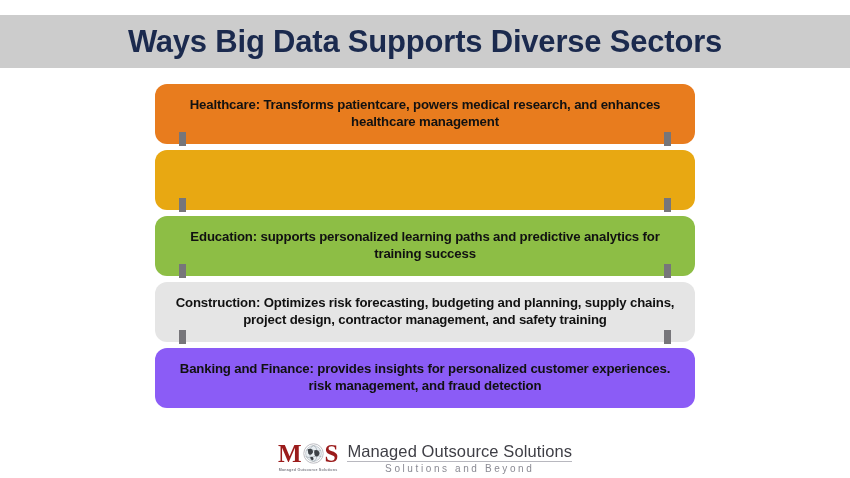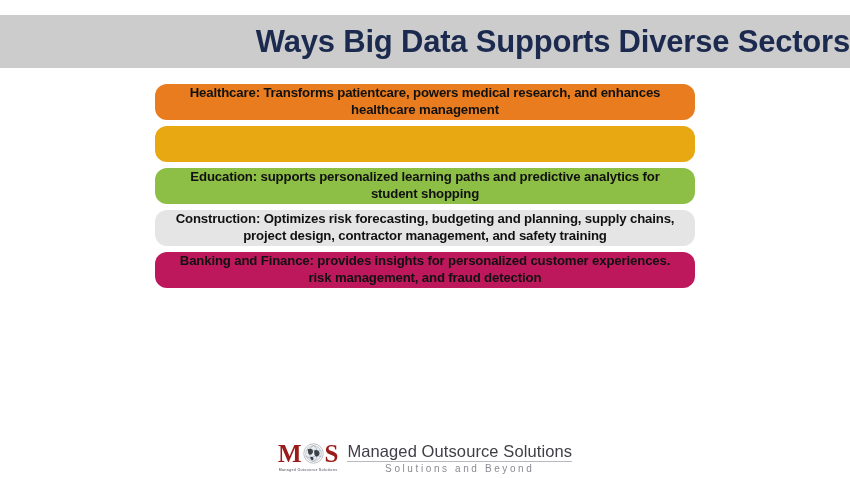--- a/index.html
+++ b/index.html
@@ -27,21 +27,21 @@
   
   .title-banner {
     position: absolute;
     left: 0;
     top: 15px;
     width: 850px;
     height: 53px;
     background: #cccccc;
     display: flex;
     align-items: center;
-    justify-content: flex-end;
+    justify-content: center;
   }
 
   .title-text {
     font-family: "Liberation Sans", sans-serif;
     font-size: 31px;
     font-weight: 700;
     letter-spacing: -0.2px;
     color: #1b2a4e;
     white-space: nowrap;
     text-align: center;
@@ -51,21 +51,21 @@
   .bar-stack {
     position: absolute;
     left: 155px;
     top: 84px;
     width: 540px;
   }
 
   .bar-row {
     position: relative;
     width: 540px;
-    height: 36px;
+    height: 60px;
     margin-bottom: 6px;
     border-radius: 12px;
     display: flex;
     align-items: center;
     justify-content: center;
     padding: 0 14px;
     z-index: 2;
   }
 
   .bar-label {
@@ -198,33 +198,33 @@
       <span class="connector left" style="background: rgb(119, 118, 122);"></span>
       <span class="connector right" style="background: rgb(119, 118, 122);"></span>
     </div>
 
     <div class="bar-row" style="background: rgb(232, 168, 18);">
       <span class="connector left" style="background: rgb(119, 118, 122);"></span>
       <span class="connector right" style="background: rgb(119, 118, 122);"></span>
     </div>
 
     <div class="bar-row" style="background: rgb(141, 190, 69);">
-      <span class="bar-label">Education: supports personalized learning paths and predictive analytics for student shopping</span>
+      <span class="bar-label">Education: supports personalized learning paths and predictive analytics for training success</span>
       <span class="connector left" style="background: rgb(119, 118, 122);"></span>
       <span class="connector right" style="background: rgb(119, 118, 122);"></span>
     </div>
 
     <div class="bar-row" style="background: #e5e5e5;">
       <span class="bar-label">Construction: Optimizes risk forecasting, budgeting and planning, supply chains, project design, contractor management, and safety training</span>
       <span class="connector left" style="background: rgb(119, 118, 122);"></span>
       <span class="connector right" style="background: rgb(119, 118, 122);"></span>
     </div>
 
 
-    <div class="bar-row" style="background: #be185d; margin-bottom: 0px;">
+    <div class="bar-row" style="background: #8b5cf6; margin-bottom: 0px;">
       <span class="bar-label">Banking and Finance: provides insights for personalized customer experiences. risk management, and fraud detection</span>
     </div>
 
   </div>
 
   <div class="logo-block">
     <div class="logo-inner">
 
       <div class="logo-mark">
         <div class="logo-mark-row">

